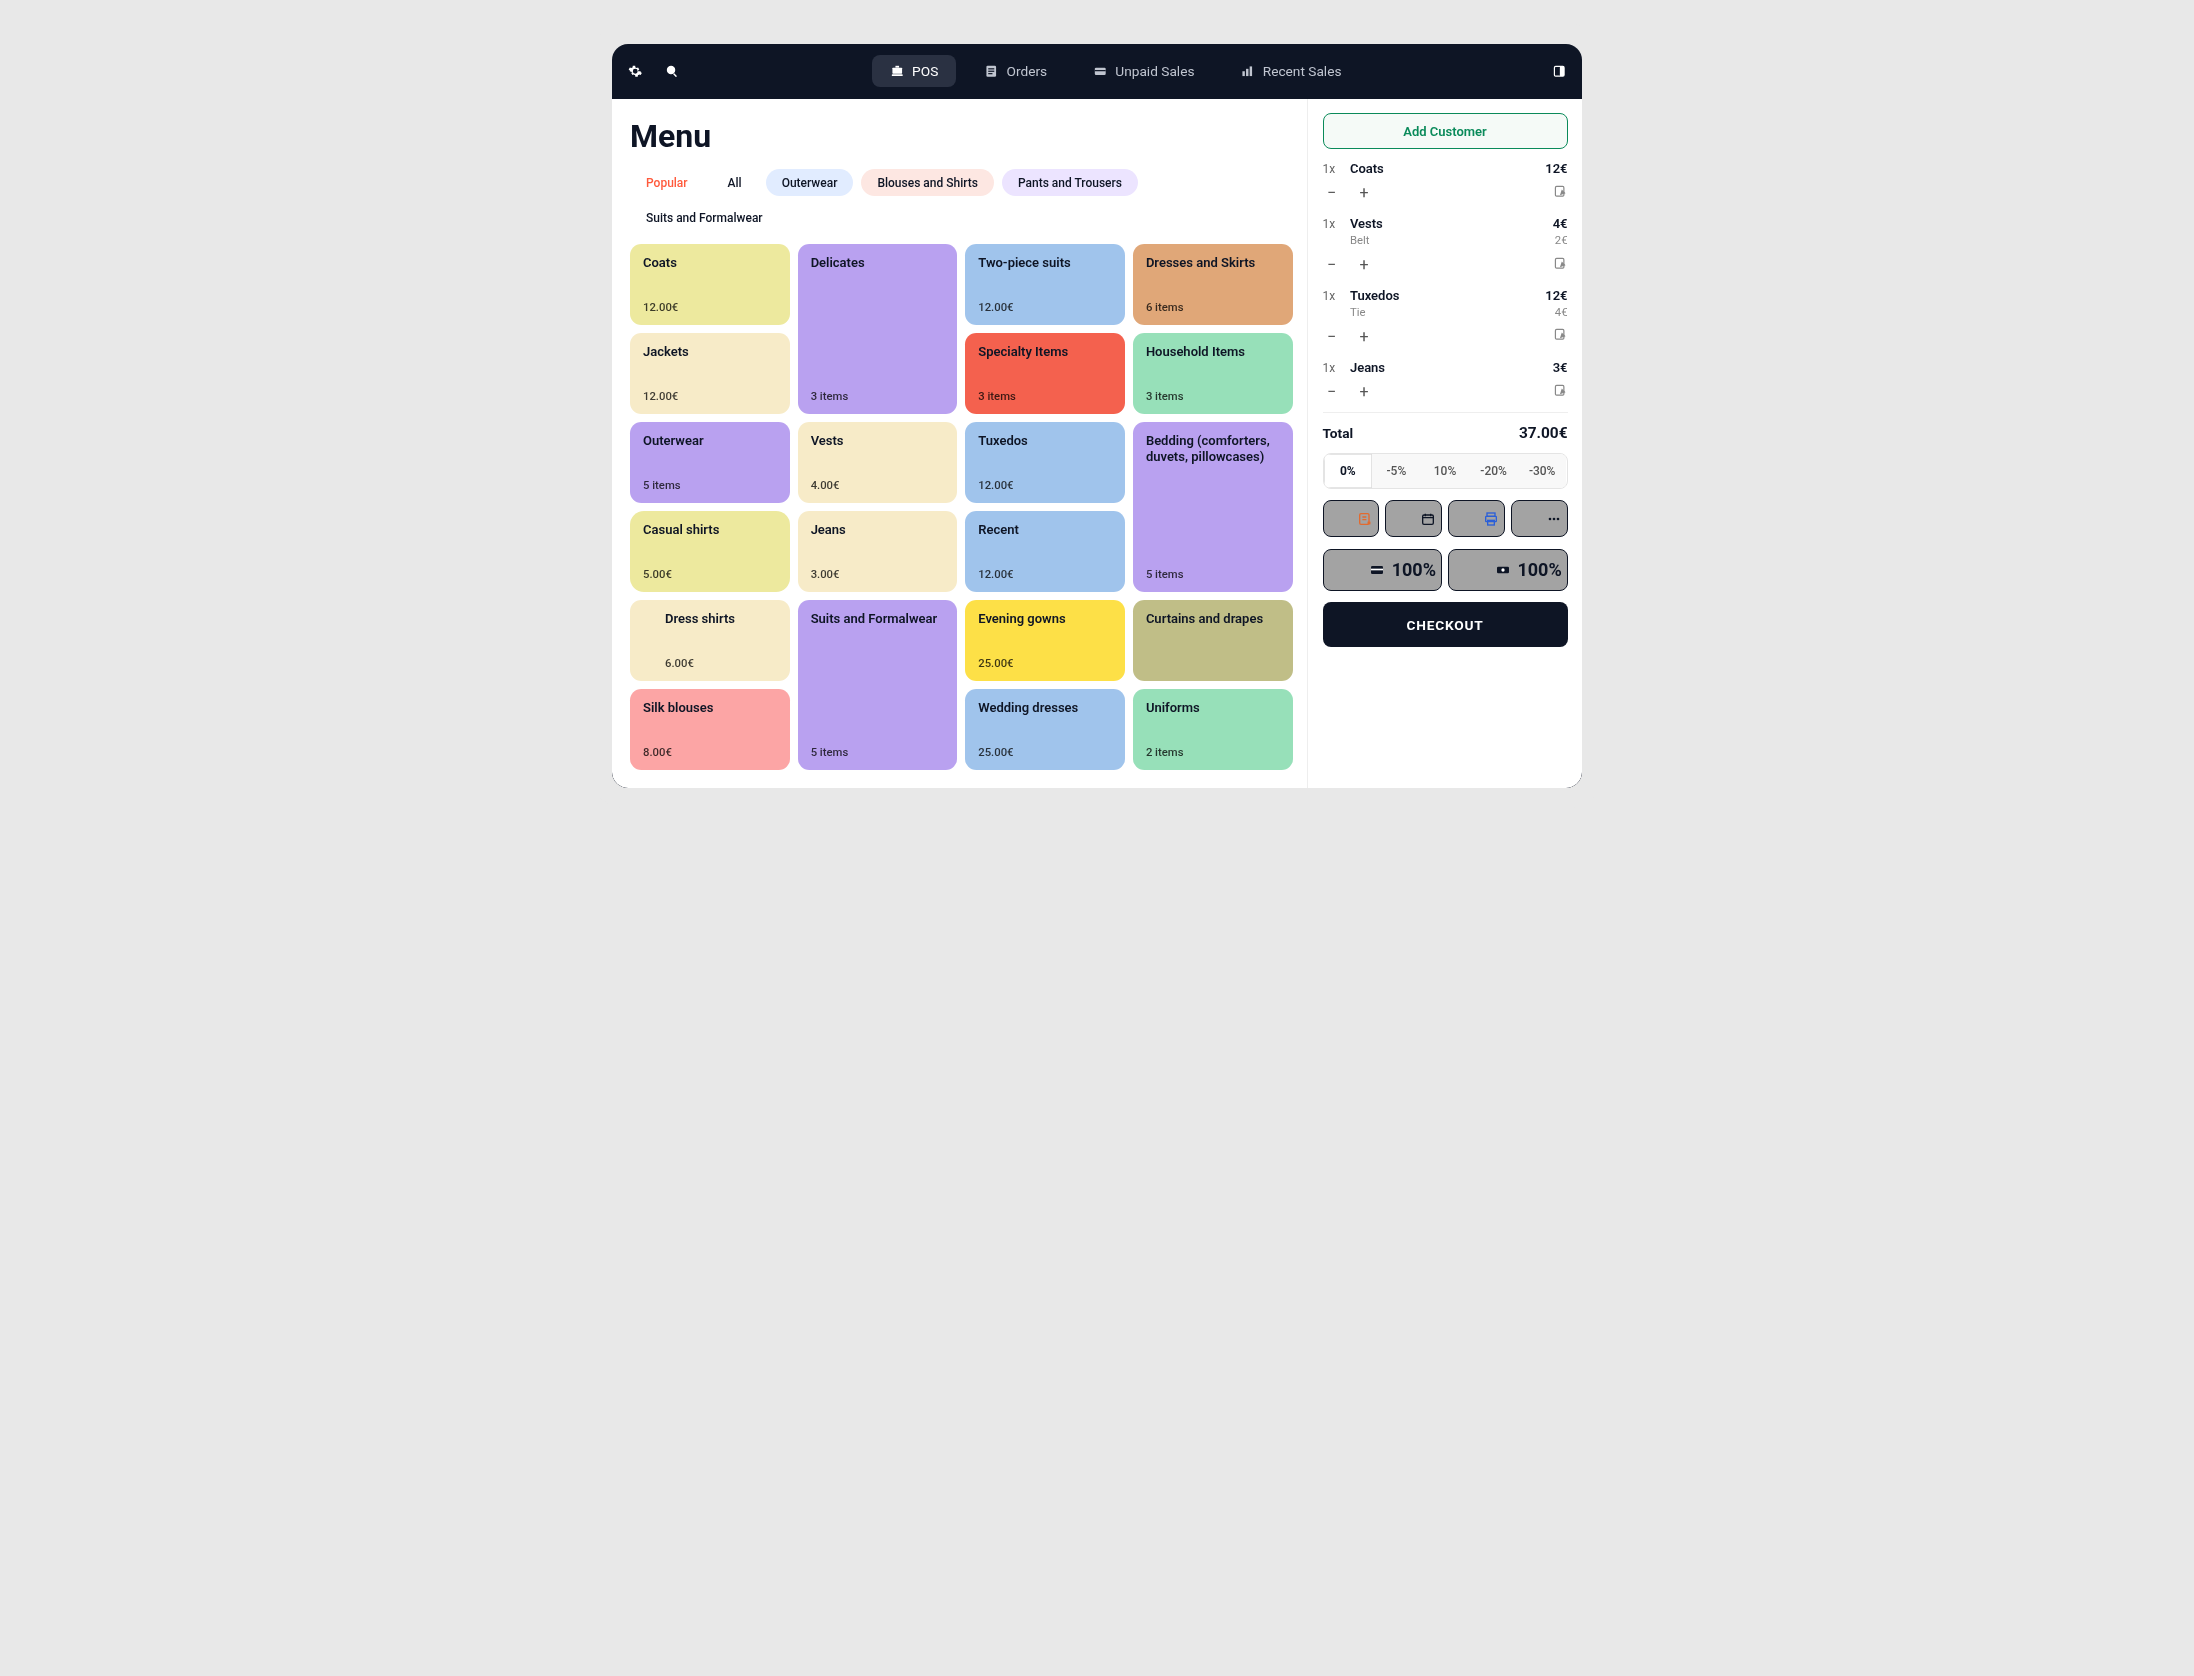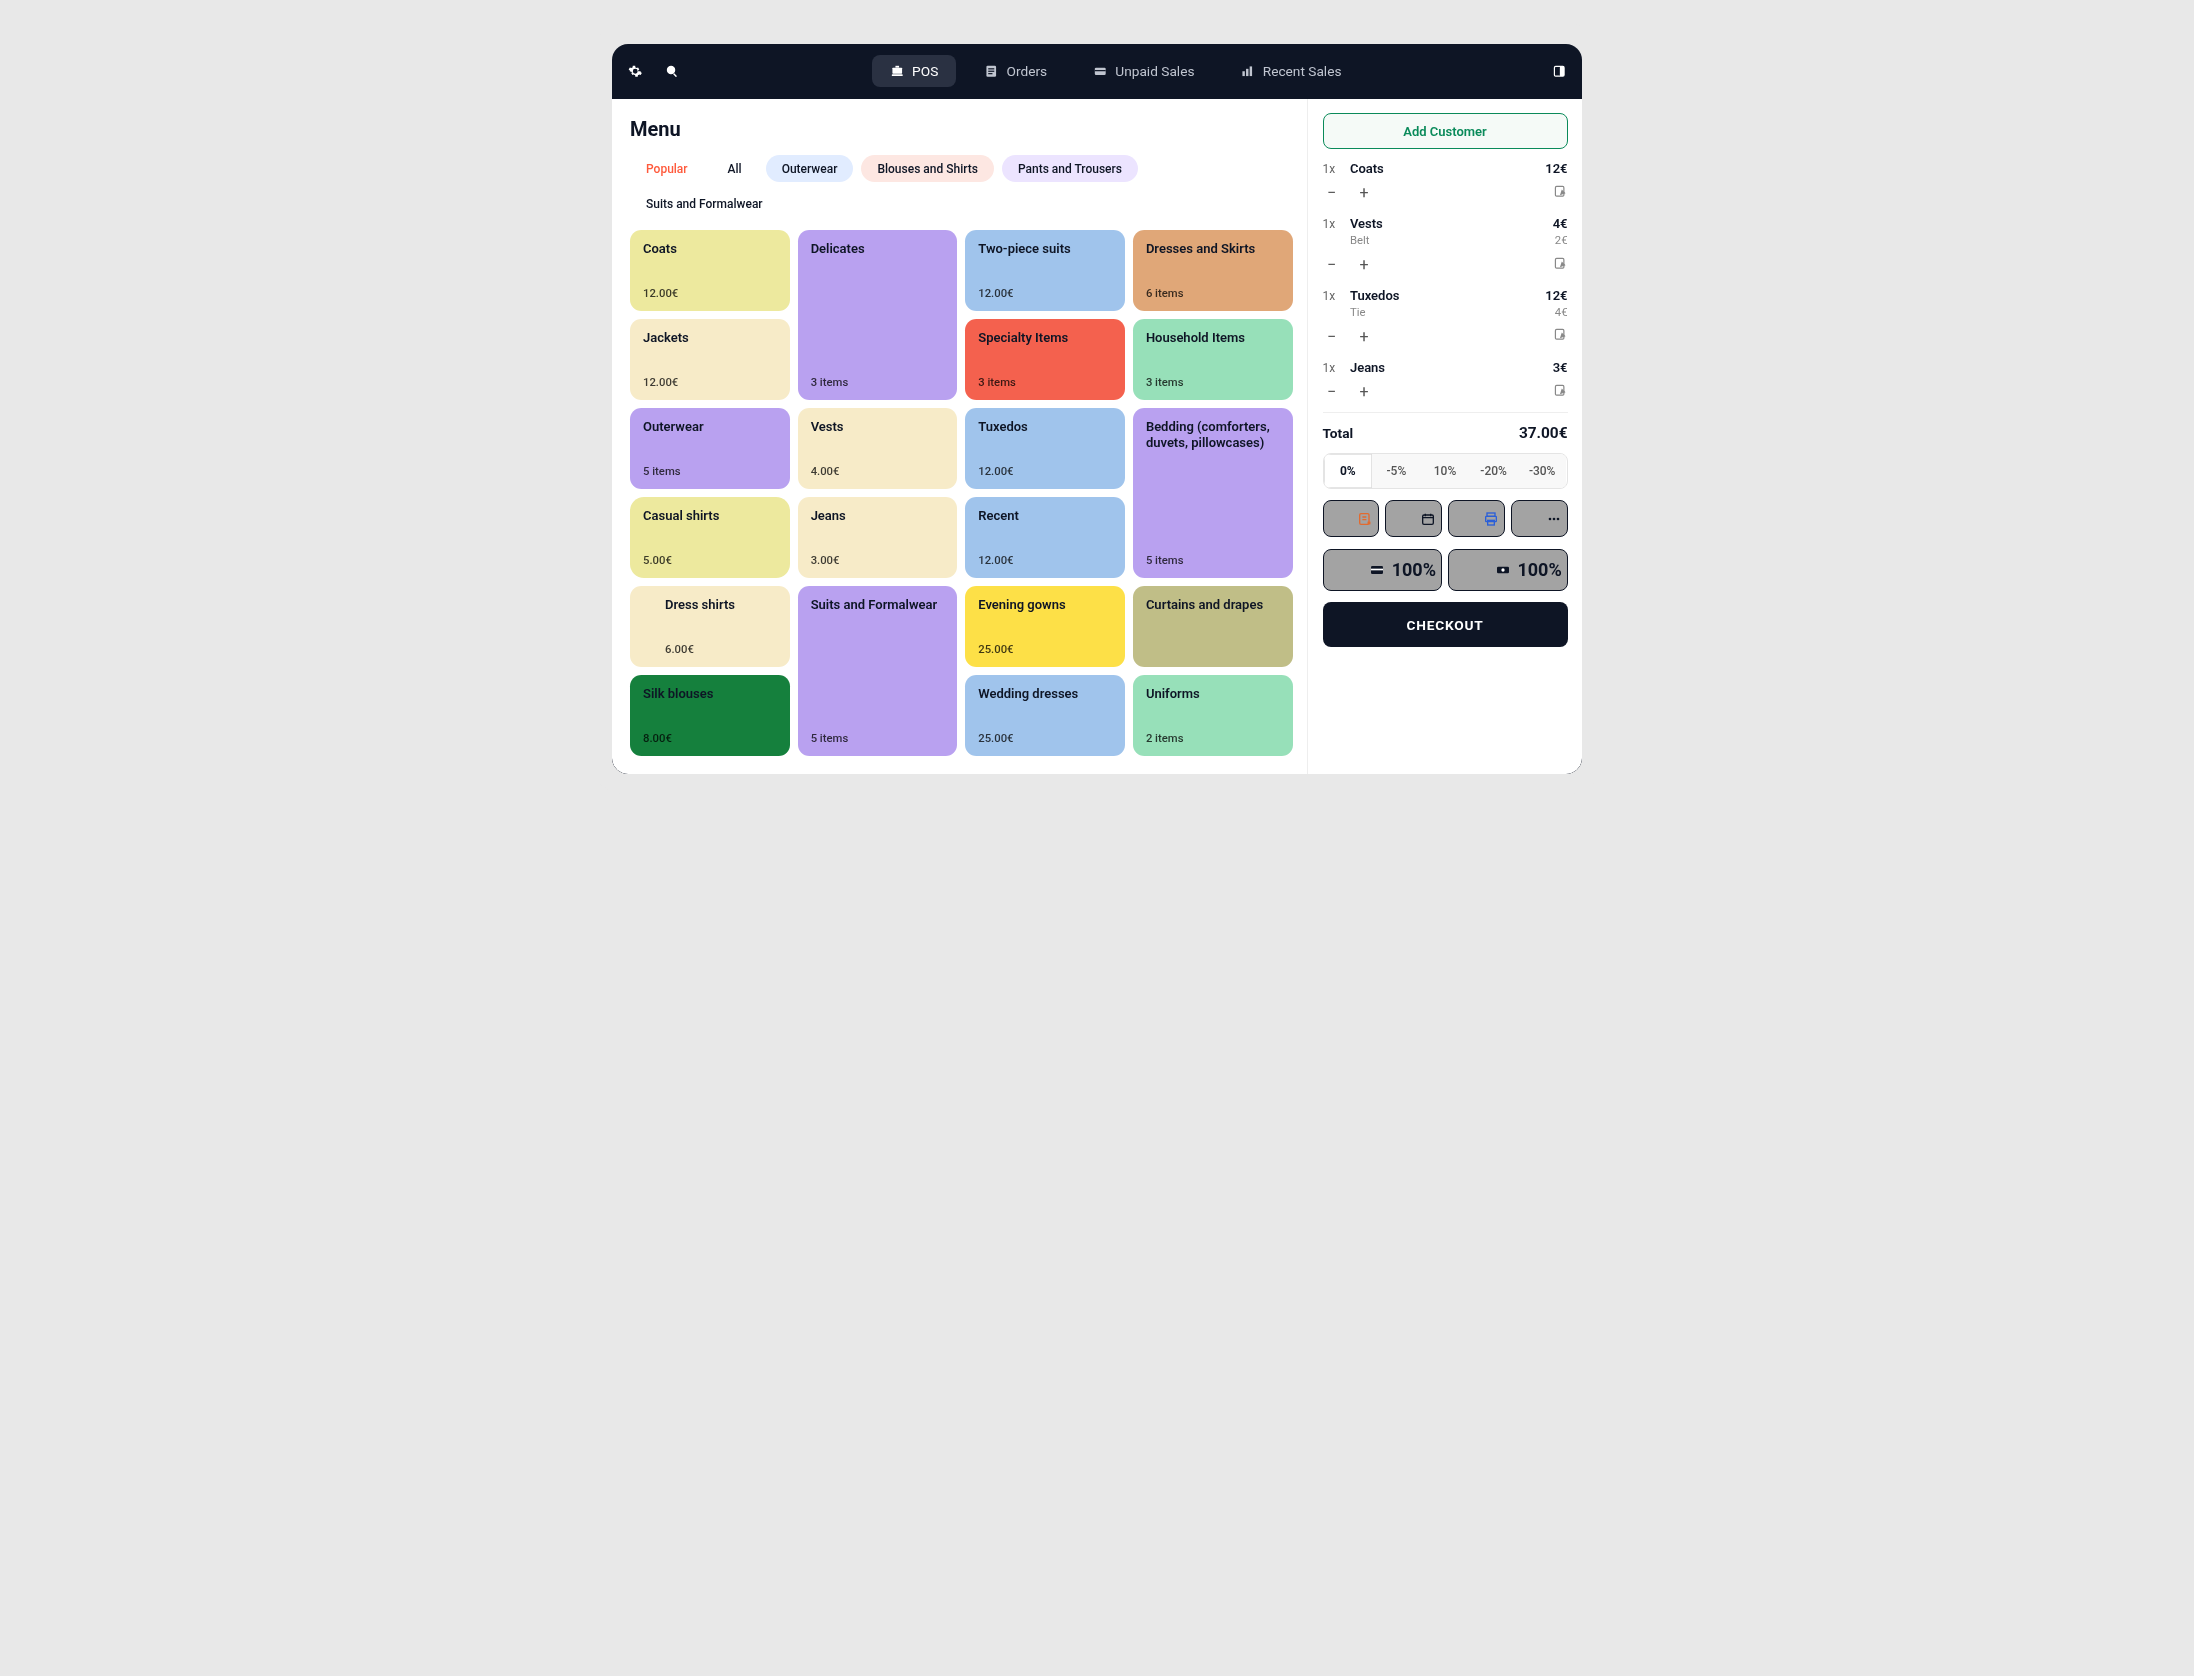--- a/index.html
+++ b/index.html
@@ -12,21 +12,21 @@
 .topbar-left .icon-btn { color: #fff; width: 14.5px; height: 14.5px; display: flex; align-items: center; justify-content: center; cursor: pointer; }
 .topbar-nav { display: flex; gap: 9.7px; flex: 1; justify-content: center; }
 .nav-item { display: flex; align-items: center; gap: 8px; padding: 8px 18px; border-radius: 8px; color: #c0c5d0; cursor: pointer; font-size: 13.7px; }
 .nav-item.active { background: #2a3142; color: #fff; }
 .nav-item svg { width: 14.5px; height: 14.5px; }
 .topbar-right { display: flex; }
 .topbar-right .icon-btn { color: #fff; width: 14.5px; height: 14.5px; cursor: pointer; }
 
 .content { background: #fff; display: flex; border-radius: 0 0 16px 16px; }
 .menu-area { flex: 1; padding: 18px 14.5px 18px 18px; }
-.menu-title { font-size: 20px; font-weight: 700; color: #0e1525; margin-bottom: 14.5px; }
+.menu-title { font-size: 32px; font-weight: 700; color: #0e1525; margin-bottom: 14.5px; }
 .filters { display: flex; gap: 8px; margin-bottom: 13px; flex-wrap: wrap; }
 .filter-chip { padding: 6.5px 16px; border-radius: 16px; font-size: 12px; cursor: pointer; color: #0e1525; font-weight: 500; }
 .filter-chip.active { color: #ff5a3c; }
 
 .grid { display: grid; grid-template-columns: repeat(4, 1fr); gap: 8px; }
 .tile { border-radius: 11.3px; padding: 11.3px 13px; cursor: pointer; min-height: 81px; display: flex; flex-direction: column; justify-content: space-between; }
 .tile-title { font-size: 13px; font-weight: 600; color: #0e1525; line-height: 1.2; }
 .tile-meta { font-size: 11.3px; font-weight: 500; opacity: 0.75; margin-top: 4.8px; }
 
 .cart { width: 275px; border-left: 0.8px solid #eee; padding: 14.5px 14.5px 18px 14.5px; display: flex; flex-direction: column; gap: 11.3px; }
@@ -202,21 +202,21 @@
               <div class="tile-title">Suits and Formalwear</div>
               <div class="tile-meta">5 items</div>
             </div>
             <div class="tile" style="background: #fde047; grid-area: 5 / 3 / span 1; gap: 17px;">
               <div class="tile-title">Evening gowns</div>
               <div class="tile-meta">25.00€</div>
             </div>
             <div class="tile" style="background: rgb(192, 190, 135); grid-area: 5 / 4 / span 1;">
               <div class="tile-title">Curtains and drapes</div>
             </div>
-            <div class="tile" style="background: #15803d; grid-area: 6 / 1 / span 1;">
+            <div class="tile" style="background: #fca5a5; grid-area: 6 / 1 / span 1;">
               <div class="tile-title">Silk blouses</div>
               <div class="tile-meta">8.00€</div>
             </div>
             <div class="tile" style="background: rgb(160, 196, 236); grid-area: 6 / 3 / span 1;">
               <div class="tile-title">Wedding dresses</div>
               <div class="tile-meta">25.00€</div>
             </div>
             <div class="tile" style="background: rgb(151, 224, 185); grid-area: 6 / 4 / span 1;">
               <div class="tile-title">Uniforms</div>
               <div class="tile-meta">2 items</div>

